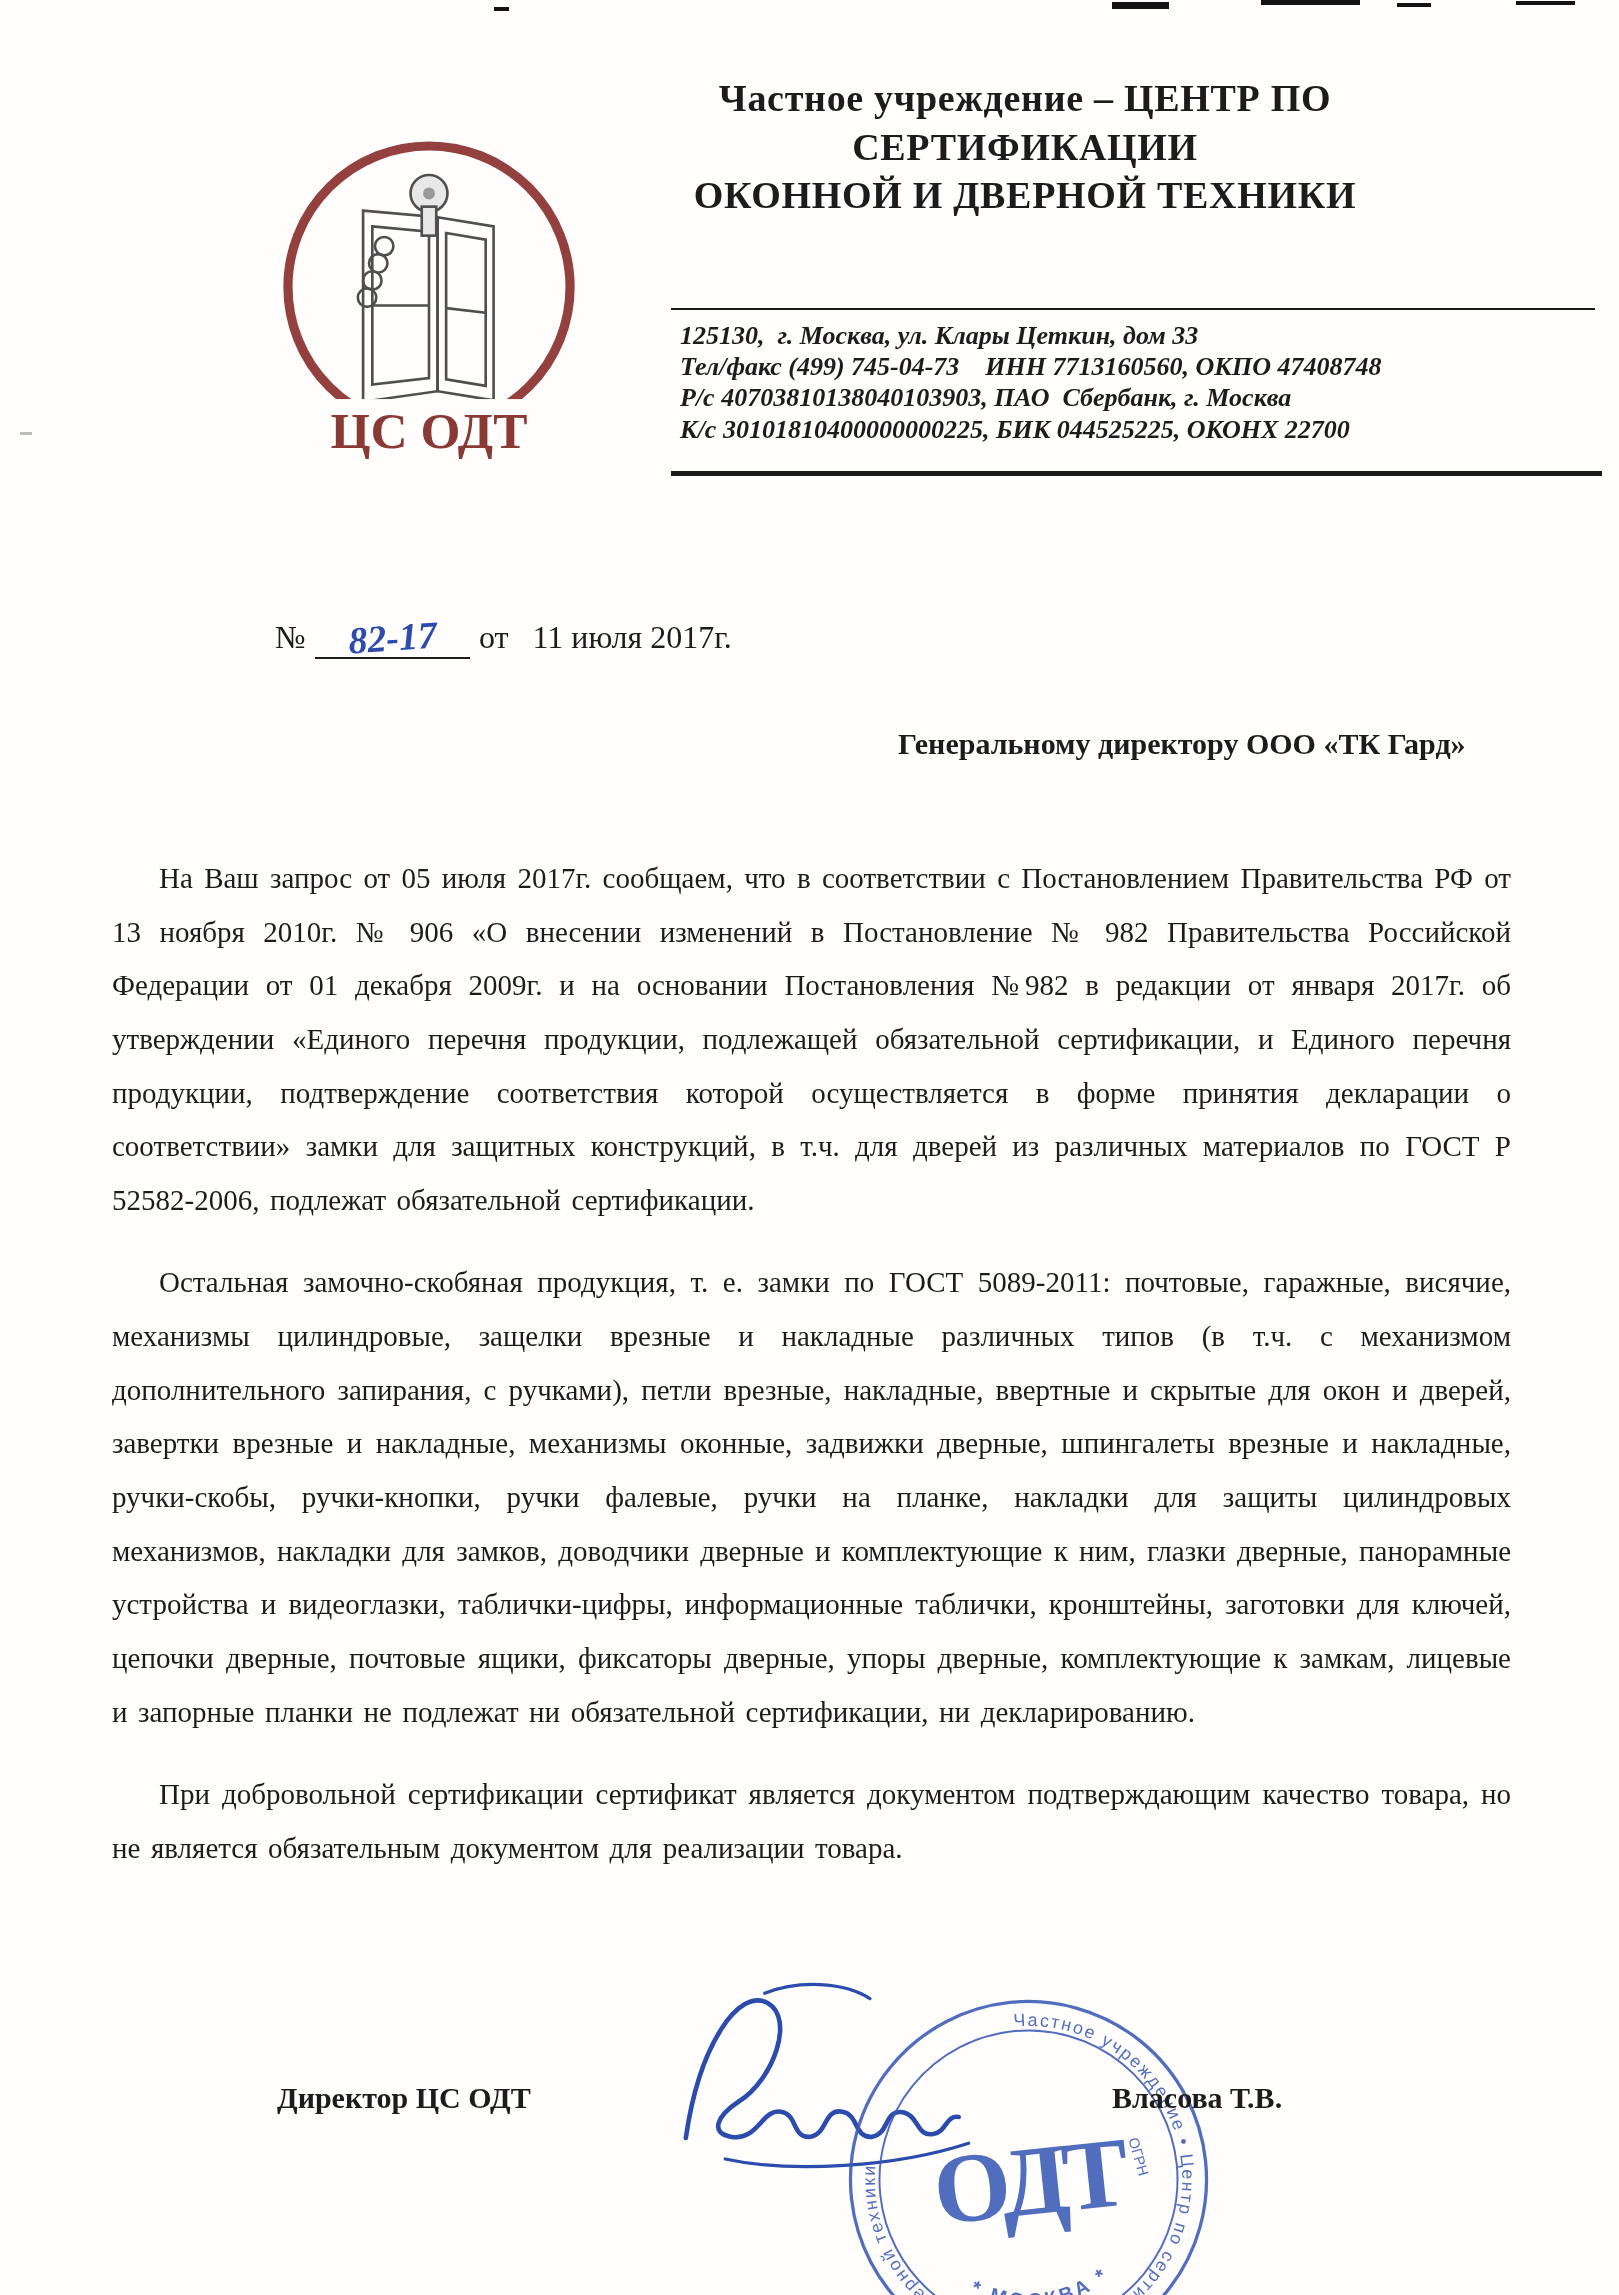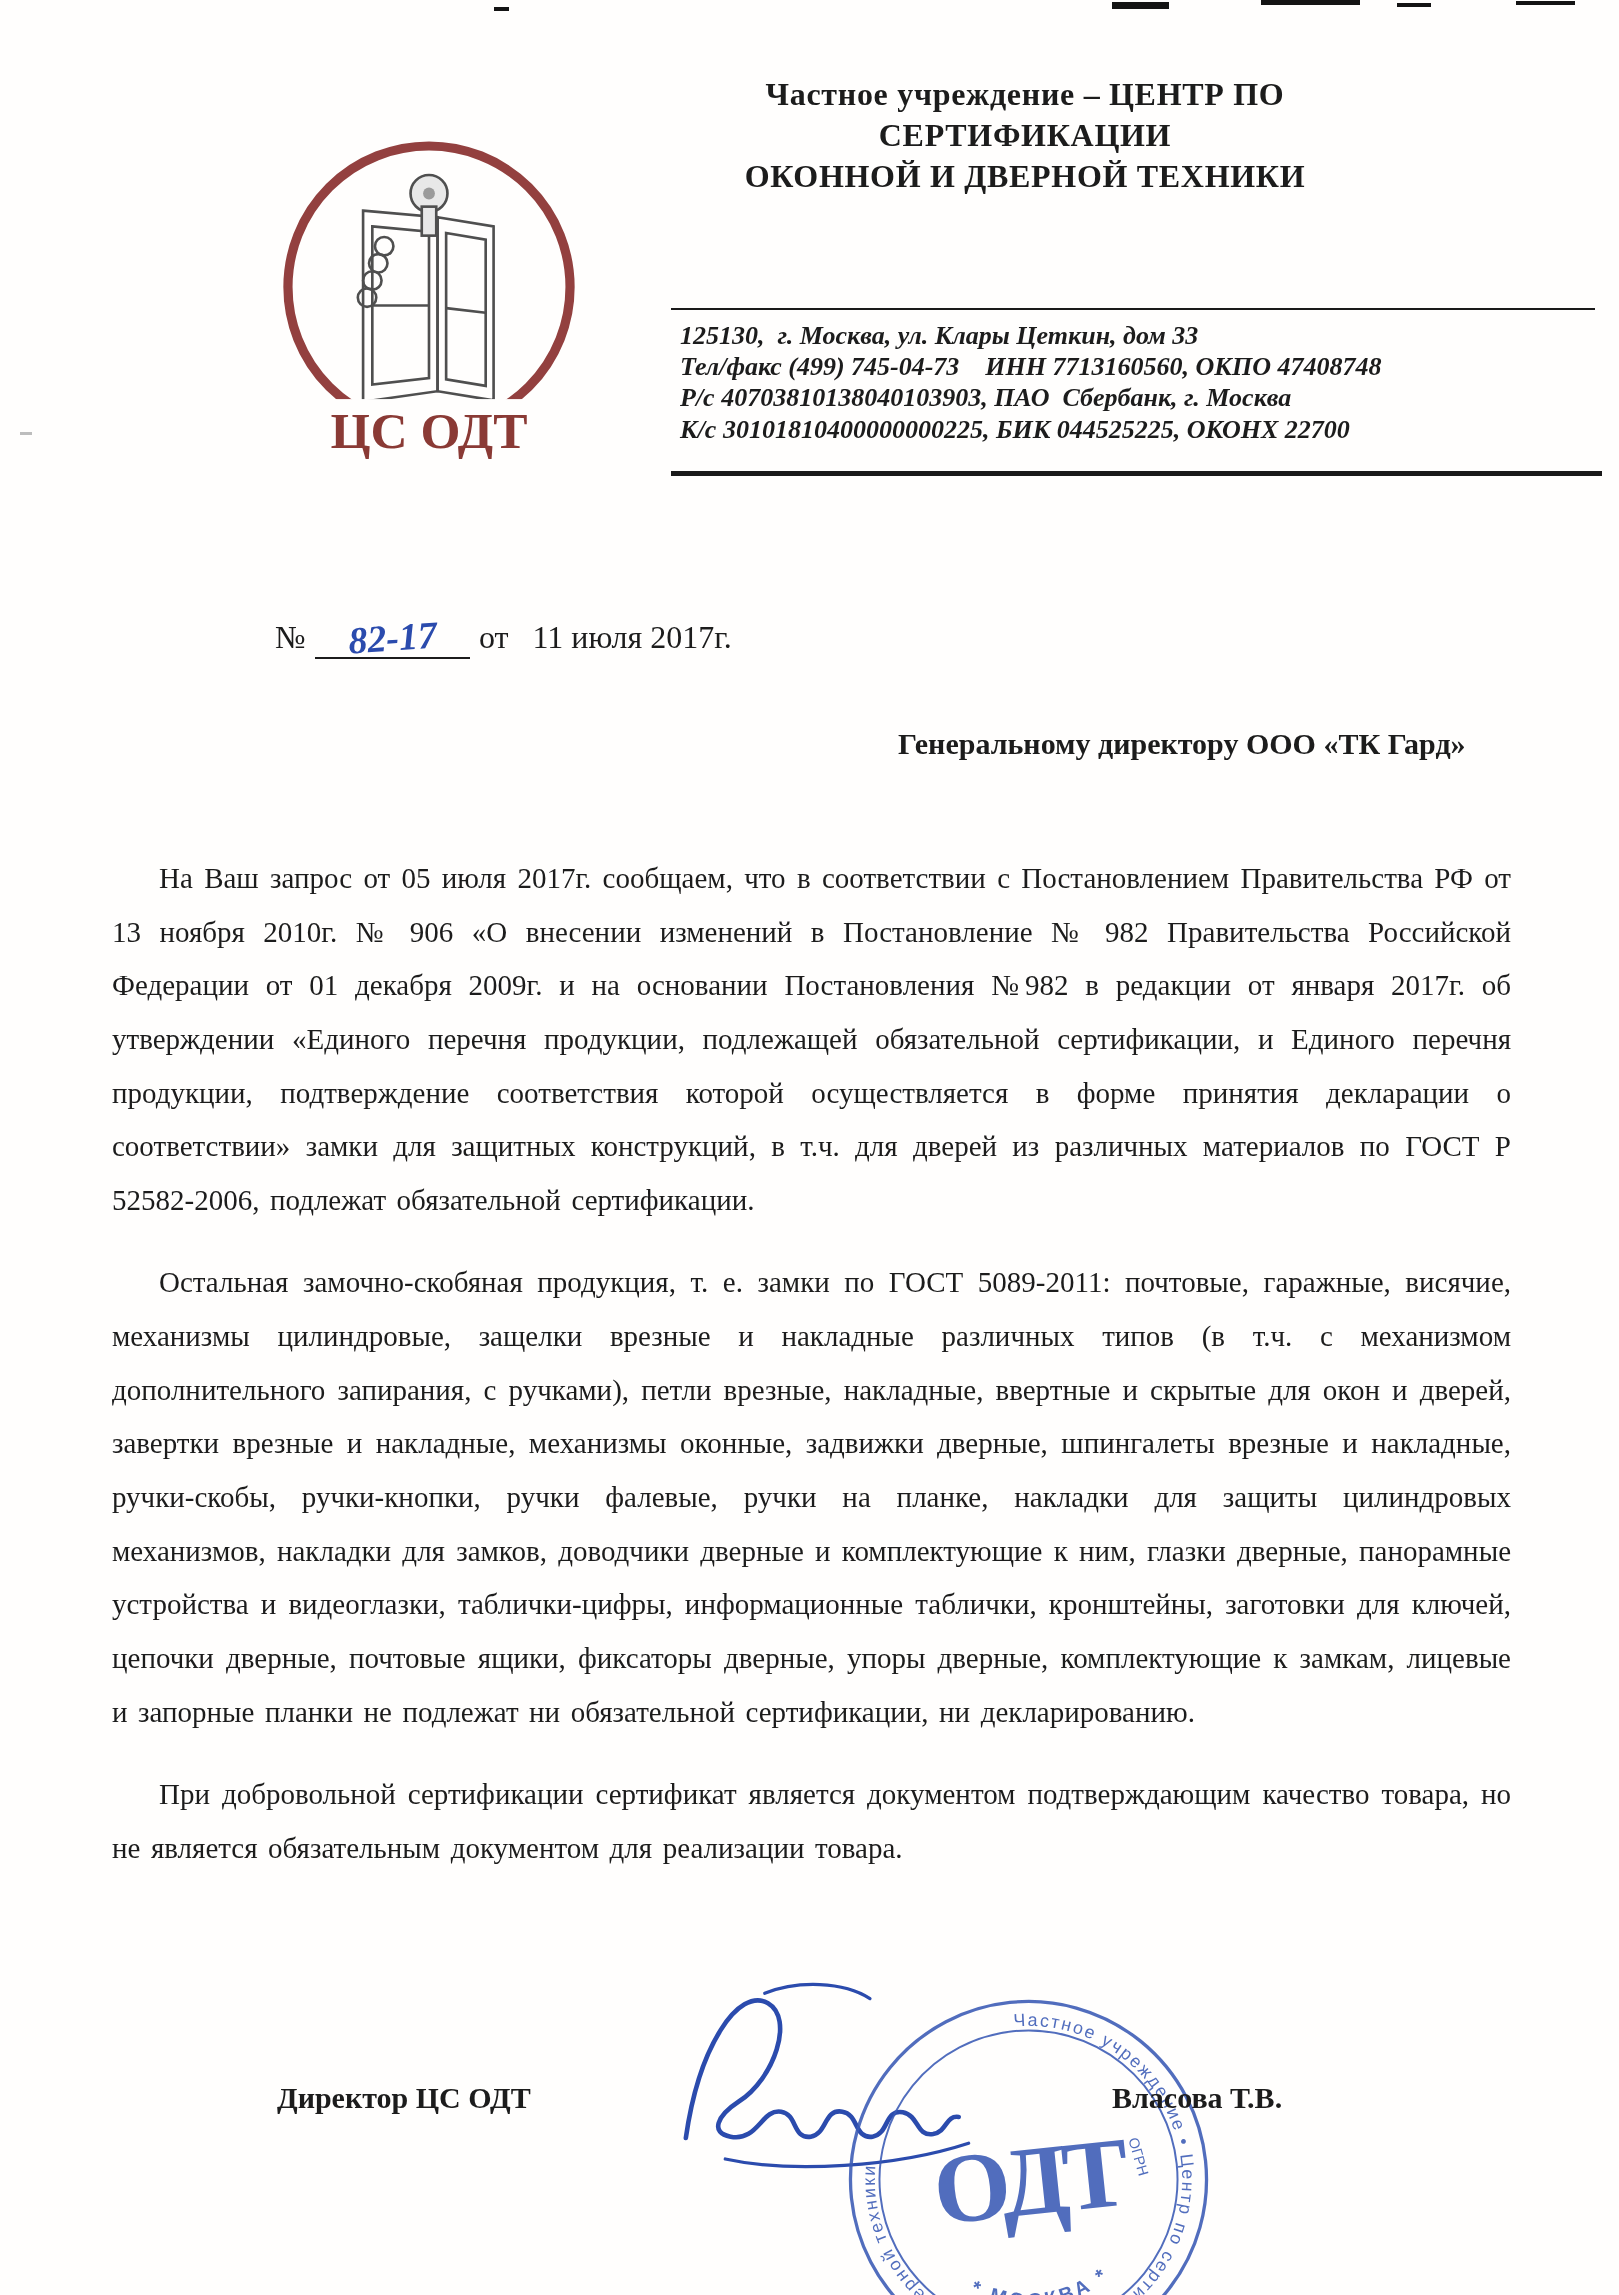--- a/index.html
+++ b/index.html
@@ -8,21 +8,21 @@
     position:relative; width:1620px; height:2295px;
     background:#fffefd; color:#1c1c1c; overflow:hidden;
   }
   .artifact { position:absolute; background:#141414; }
   .artifact.faint { background:#bdbdbd; }
 
   
   .logo { position:absolute; left:264px; top:117px; width:330px; height:377px; }
   .org-title {
     position:absolute; left:646px; top:74px; width:758px;
-    text-align:center; font-weight:bold; font-size:32px; line-height:1.28;
+    text-align:center; font-weight:bold; font-size:38px; line-height:1.28;
     letter-spacing:0.7px;
   }
   .rule { position:absolute; background:#1a1a1a; }
   .rule-top    { left:671px; top:308px; width:924px; height:2px; }
   .rule-bottom { left:671px; top:471px; width:931px; height:4.6px; }
   .address {
     position:absolute; left:680px; top:320px; width:923px;
     font-style:italic; font-weight:600; font-size:26px; line-height:1.2;
   }
   .address div { white-space:pre;font-family:Liberation Serif, serif; }

